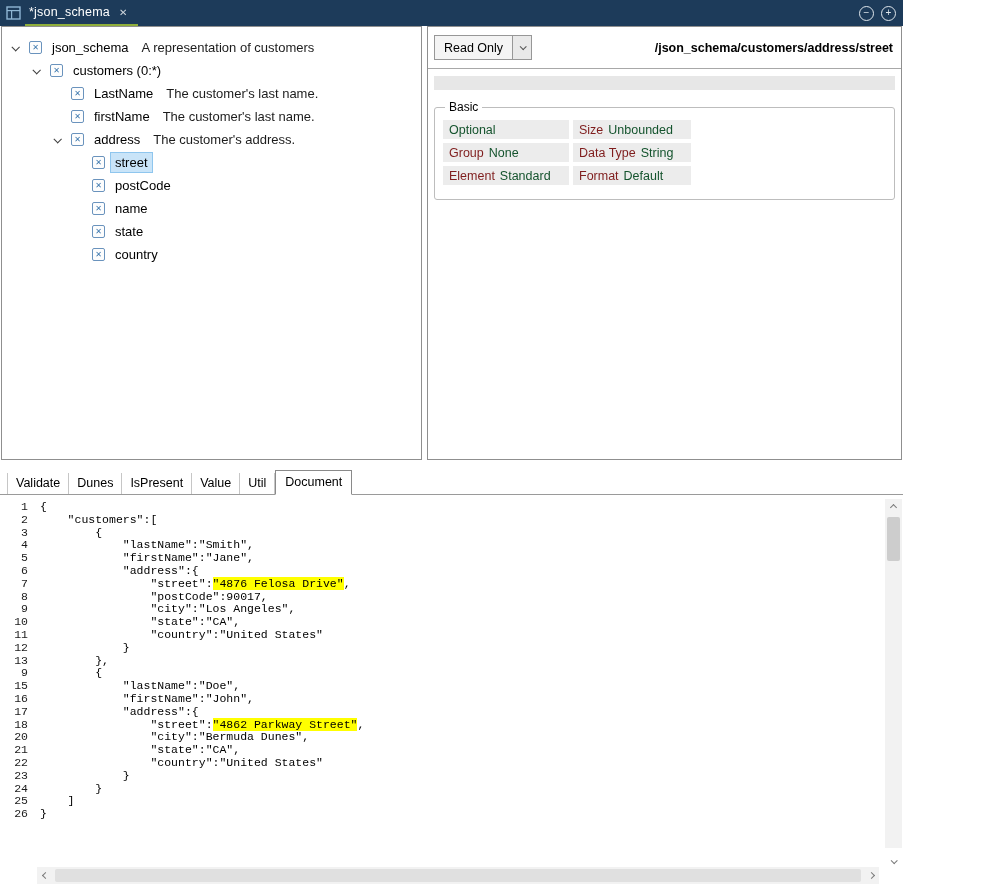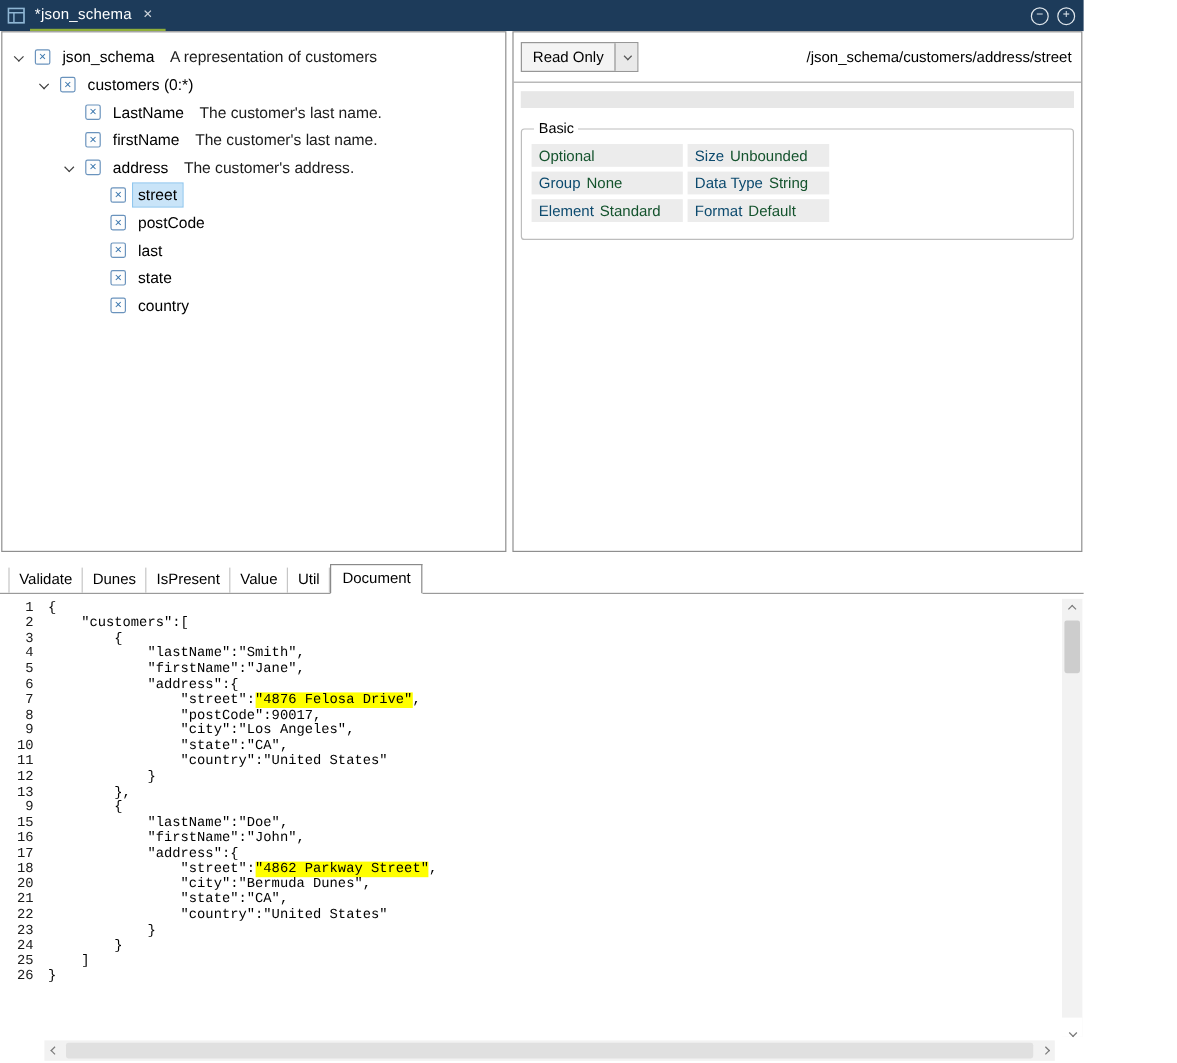--- a/index.html
+++ b/index.html
@@ -42,28 +42,28 @@
 
   
   .detail-header { display:flex; align-items:center; justify-content:space-between;
                    padding:8px 8px 8px 6px; border-bottom:1px solid #a8a8a8; }
   .mode-select { display:inline-flex; align-items:stretch; border:1px solid #979797;
                  background:#f4f4f4; font-size:12.5px; height:25px; cursor:default; }
   .mode-select .txt { padding:0 9px; display:flex; align-items:center; }
   .mode-select .arrow { width:19px; border-left:1px solid #979797; background:#e9e9e9;
                         display:flex; align-items:center; justify-content:center; }
   .mode-select .arrow .chev { width:5px; height:5px; border-color:#555; }
-  .node-path { font-weight:normal; font-size:12.5px; }
+  .node-path { font-weight:bold; font-size:12.5px; }
   .toolbar-strip { height:14px; background:#e7e7e7; margin:7px 6px 0 6px; }
   fieldset.basic { margin:10px 6px 0 6px; border:1px solid #bdbdbd; border-radius:3px;
                    padding:4px 8px 14px 8px; }
   fieldset.basic legend { font-size:12px; padding:0 4px; margin-left:2px; }
   .props { display:grid; grid-template-columns:126px max-content; gap:4px 4px; margin-top:2px; }
   .prop-cell { background:#ececec; padding:2.5px 6px; font-size:12.5px; min-width:118px; white-space:nowrap; }
-  .prop-label { color:#0c4a6e; margin-right:5px;margin-top:32px; }
+  .prop-label { color:#7f1d1d; margin-right:5px;margin-top:32px; }
   .prop-value { color:#14532d; }
 
   
   .bottom { flex:1; display:flex; flex-direction:column; padding-top:10px; background:#fff; }
   .tabs { display:flex; align-items:flex-end; border-bottom:1px solid #9a9a9a;
           padding-left:7px; height:25px; font-size:12.5px; }
   .tab-item { padding:3px 8px 4px; border-right:1px solid #c6c6c6; cursor:default; }
   .tab-item:first-child { border-left:1px solid #c6c6c6; }
   .tab-item.active { border:1px solid #8a8a8a; border-bottom:1px solid #fff; margin-bottom:-1px;
                      background:#fff; padding:4px 9px 5px; }
@@ -152,21 +152,21 @@
           <span class="tree-label selected">street</span>
         </div>
         <div class="tree-row" style="padding-left: 73px;">
           <span class="chev-box"></span>
           <span class="node-icon">✕</span>
           <span class="tree-label">postCode</span>
         </div>
         <div class="tree-row" style="padding-left: 73px;">
           <span class="chev-box"></span>
           <span class="node-icon">✕</span>
-          <span class="tree-label">last</span>
+          <span class="tree-label">name</span>
         </div>
         <div class="tree-row" style="padding-left: 73px;">
           <span class="chev-box"></span>
           <span class="node-icon">✕</span>
           <span class="tree-label">state</span>
         </div>
         <div class="tree-row" style="padding-left: 73px;">
           <span class="chev-box"></span>
           <span class="node-icon">✕</span>
           <span class="tree-label">country</span>

